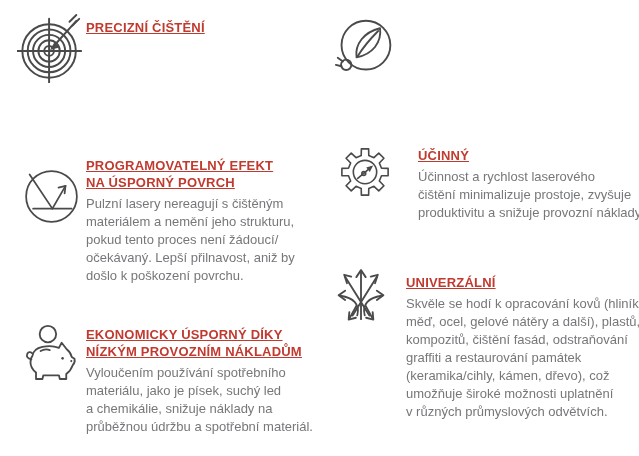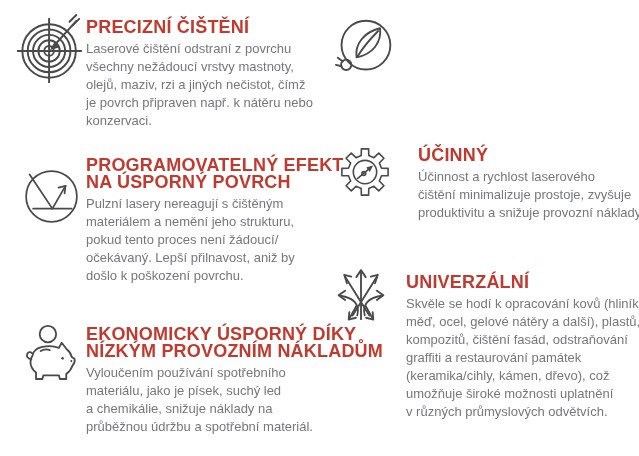--- a/index.html
+++ b/index.html
@@ -11,22 +11,22 @@
   html,body{margin:0;padding:0;background:#e9e9e9;}
   .canvas{
     position:relative;width:639px;height:456px;background:var(--bg);
     font-family:"Liberation Sans","DejaVu Sans",sans-serif;overflow:hidden;
     margin:0 auto;
   }
   .icon{position:absolute;color:var(--icon);}
   .icon svg{display:block;width:100%;height:auto;}
   .text{position:absolute;}
   .feature-title{
-    margin:0 0 4px 0;font-size:18px;line-height:17px;font-weight:700;
-    color:var(--accent);letter-spacing:.2px;white-space:pre-line;
+    margin:0 0 4px 0;font-size:13px;line-height:17px;font-weight:700;
+    color:var(--accent);letter-spacing:.2px;white-space:pre-line;text-decoration:underline;
   }
   .feature-body{
     margin:0;font-size:13px;line-height:18px;color:var(--body);white-space:pre;
   }
   
   .l1-icon{left:17px;top:13px;width:70px;}
   .l1-text{left:86px;top:19px;}
   .l2-icon{left:20px;top:164px;width:63px;}
   .l2-text{left:86px;top:157px;}
   .l3-icon{left:14px;top:324px;width:66px;}
@@ -51,25 +51,20 @@
         <circle cx="33" cy="39" r="22"></circle>
       <circle cx="33" cy="39" r="27.5"></circle>
       <path d="M33 6 V72 M0 39 H66"></path>
       <path d="M36 36 L61 8"></path>
       <path d="M54 9 l7 -7 M57 13 l7 -7"></path>
       <path d="M34 38 L43.5 35.5 L38.5 30 Z" fill="currentColor" stroke="none"></path>
     </svg>
   </div>
   <div class="text l1-text">
     <h3 class="feature-title">PRECIZNÍ ČIŠTĚNÍ</h3>
-    <p class="feature-body">Laserové čištění odstraní z povrchu
-všechny nežádoucí vrstvy mastnoty,
-olejů, maziv, rzi a jiných nečistot, čímž
-je povrch připraven např. k nátěru nebo
-konzervaci.</p>
   </div>
 
   <div class="icon l2-icon">
     <svg viewBox="0 0 72 72" fill="none" stroke="currentColor" stroke-width="2" stroke-linecap="round">
       <circle cx="36" cy="37" r="29"></circle>
       <path d="M15 51 H59"></path>
       <path d="M11 12 L37 51"></path>
       <path d="M37 51 L52 25"></path>
       <path d="M52 25 l-8 2 M52 25 l-1 8.5"></path>
     </svg>

